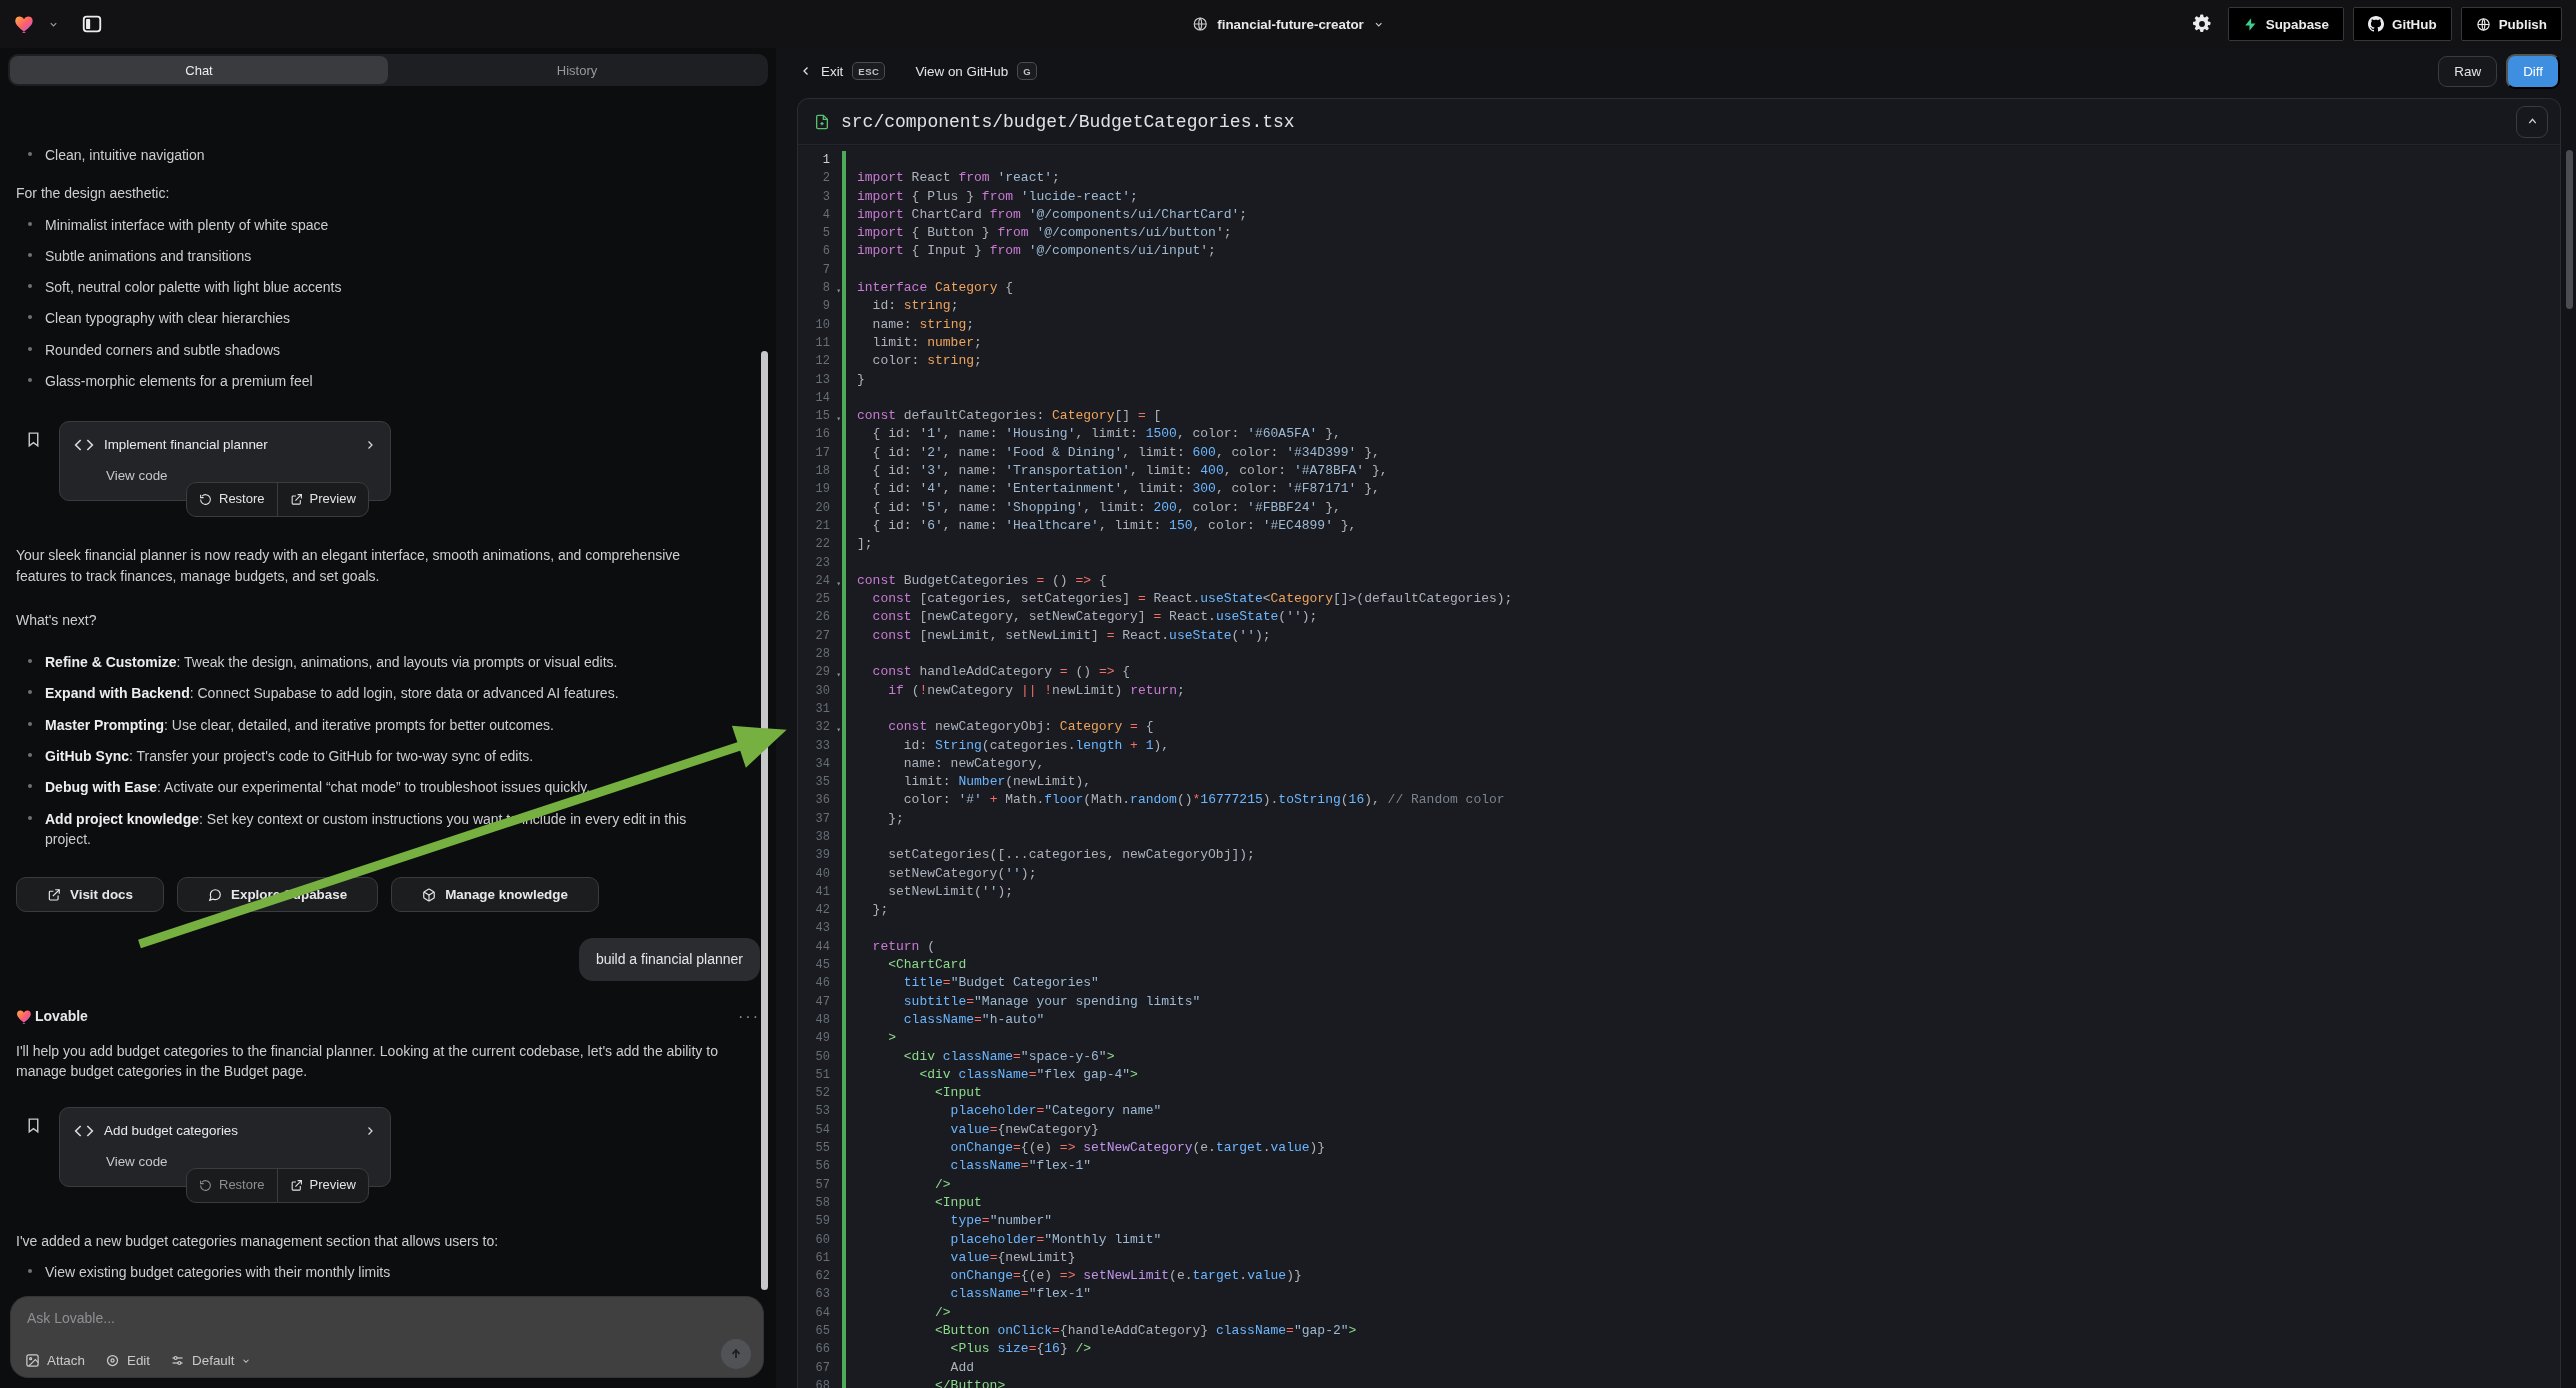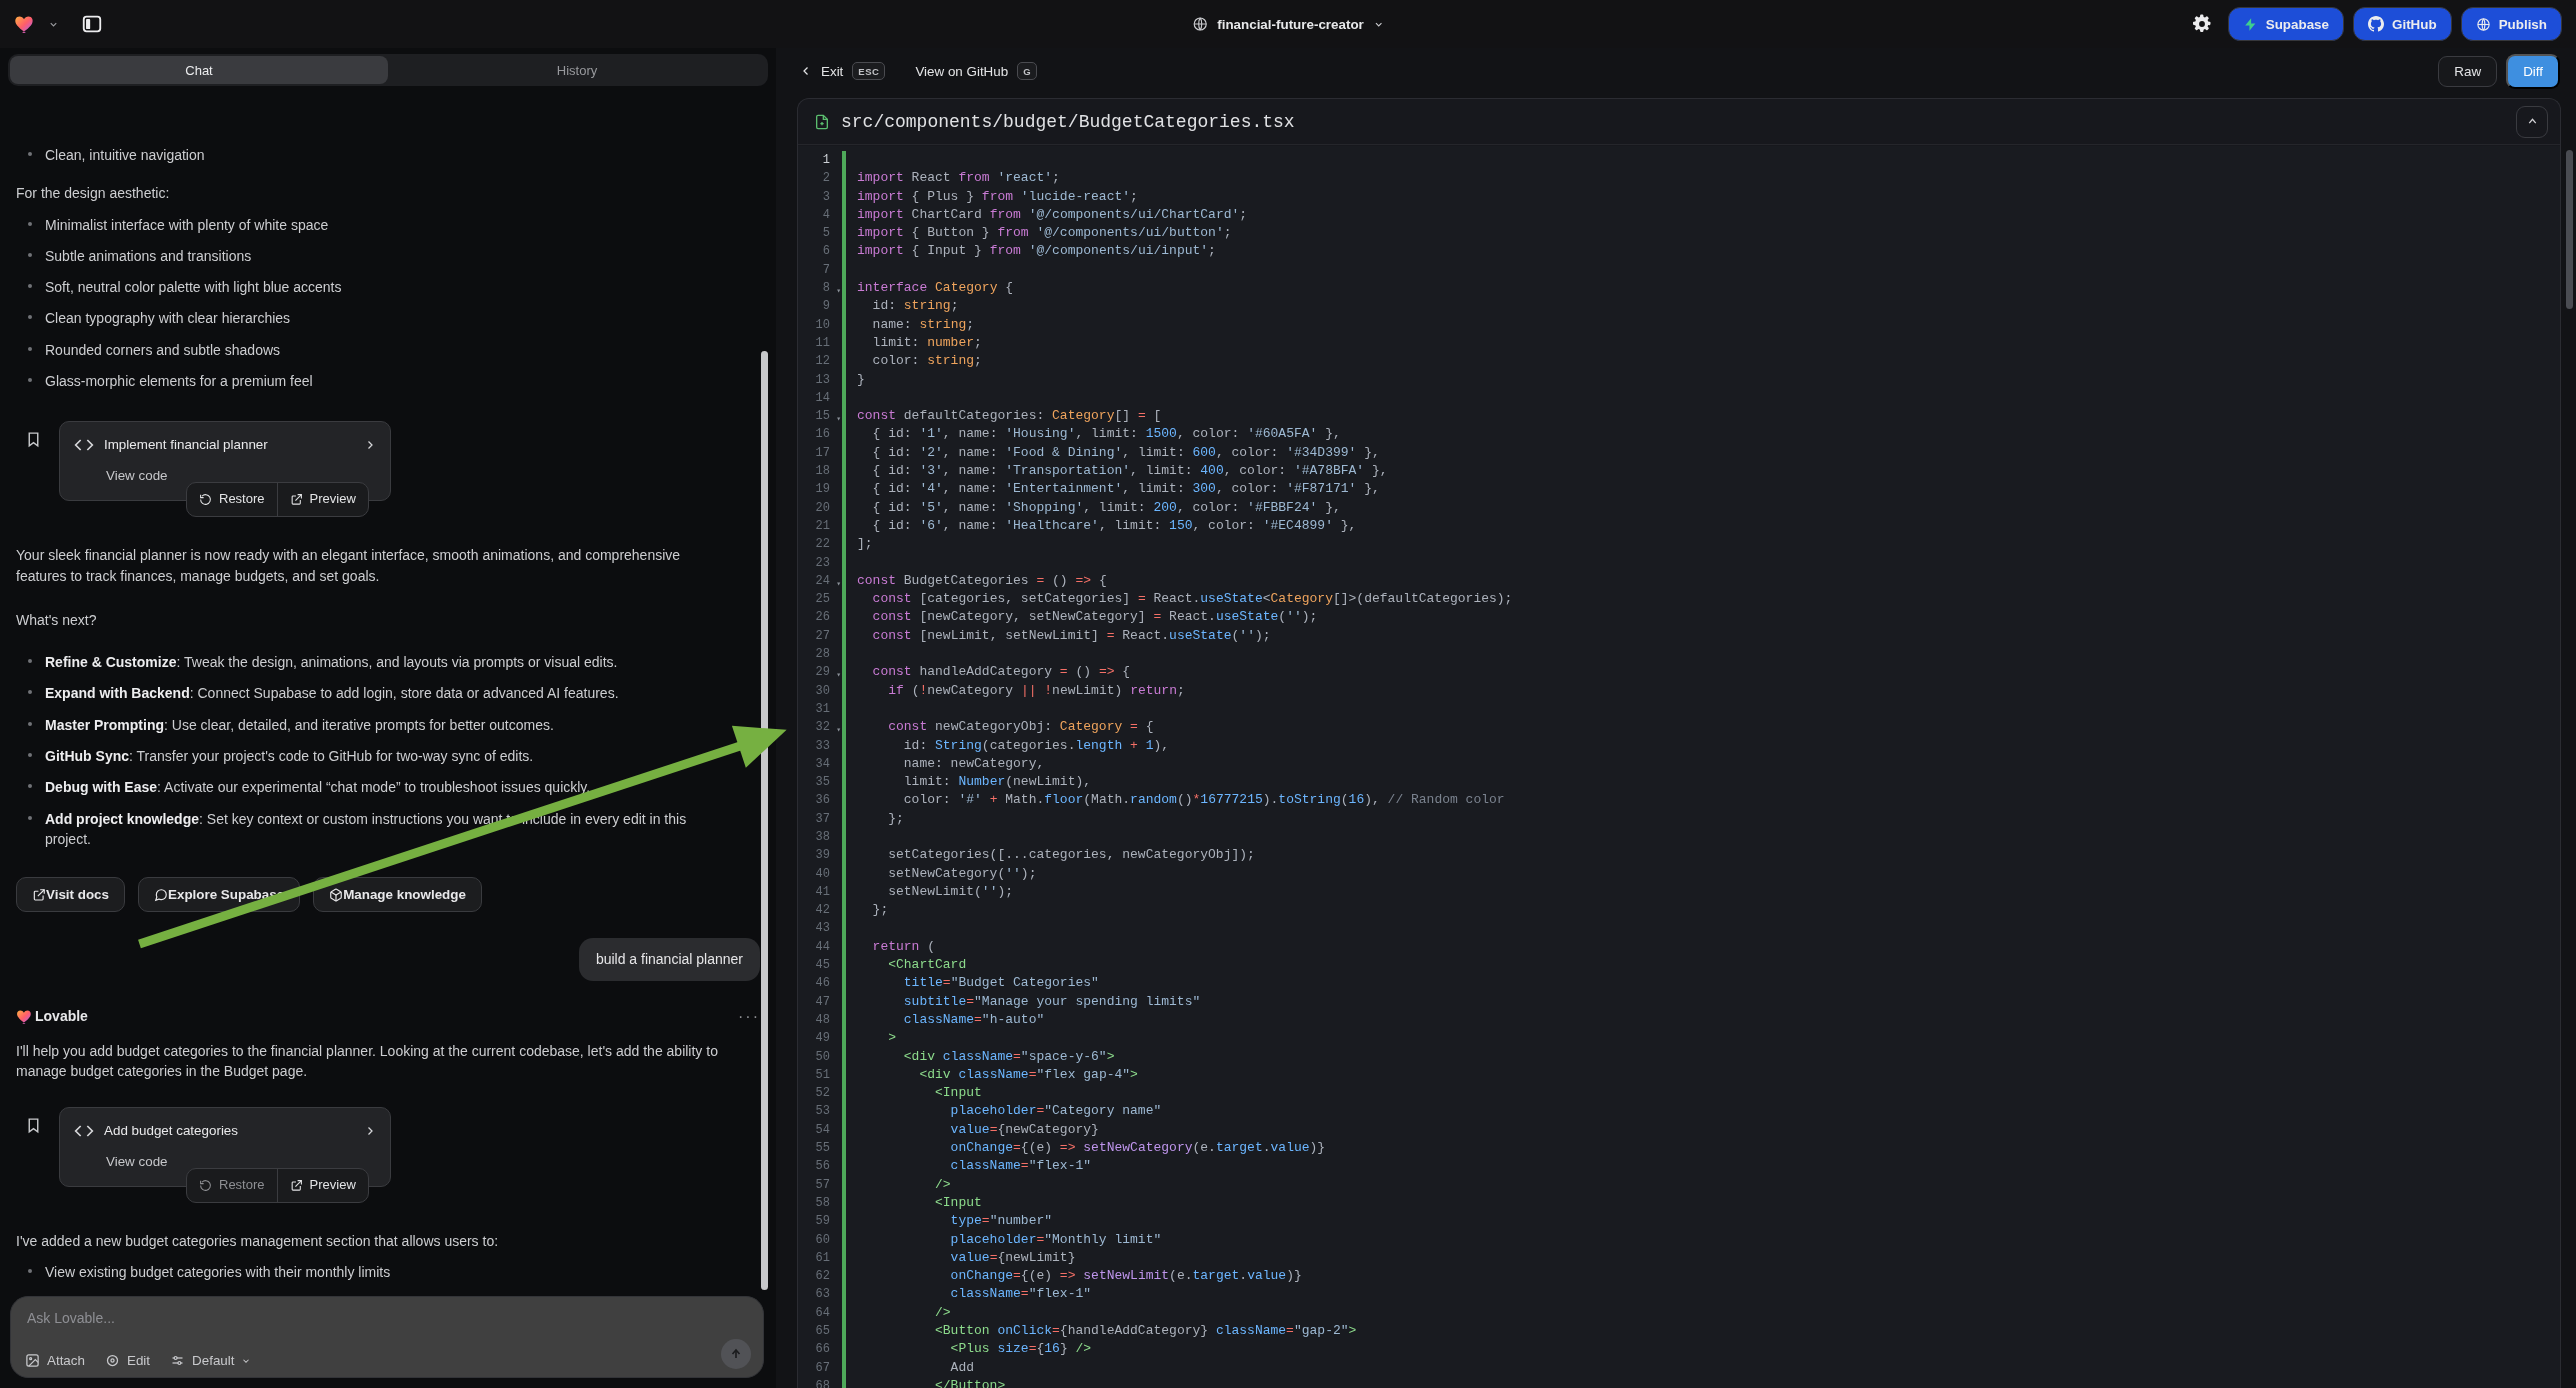--- a/index.html
+++ b/index.html
@@ -14,21 +14,21 @@
   .logo-heart { width:24px; height:24px; }
   .tb-chev { color:#9A9B9F; }
   .sidebar-toggle { width:30px; height:30px; border-radius:8px; display:flex; align-items:center;
     justify-content:center; margin-left:8px; cursor:pointer; }
   .tb-center { position:absolute; left:50%; top:0; height:48px; transform:translateX(-50%);
     display:flex; align-items:center; gap:9px; color:#E7E8EA; font-size:13.4px; font-weight:700; }
   .tb-right { margin-left:auto; display:flex; align-items:center; gap:9px; }
   .tb-iconbtn { width:34px; height:34px; display:flex; align-items:center; justify-content:center;
     color:#ECECEE; font-size:19px; cursor:pointer; }
   .tb-btn { height:34px; display:flex; align-items:center; gap:8px; padding:12px 14px;
-    background:#1d4ed8; border:1px solid #36373B; border-radius:12px; color:#ECECEE;
+    background:#000000; border:1px solid #36373B; border-radius:2px; color:#ECECEE;
     font-size:13.4px; font-weight:700; cursor:pointer; }
 
   
   .chat-panel { position:absolute; left:0; top:48px; width:776px; bottom:0; background:#0C0D0F; }
   .tabs { margin:6px 8px 0; height:32px; background:#1E1F22; border-radius:10px; padding:2px;
     display:flex; }
   .tab { flex:1; display:flex; align-items:center; justify-content:center; font-size:13px;
     color:#97989C; border-radius:8px; cursor:pointer; }
   .tab.active { background:#3A3B3F; color:#ECEDEF; }
 
@@ -52,21 +52,21 @@
   .vc-view { margin:11px 0 0 32px; color:#C6C7CA; font-size:13.4px; cursor:pointer; }
   .vc-pill { position:absolute; left:126px; bottom:-17px; display:flex; align-items:stretch;
     background:#1A1B1D; border:1px solid #3B3C40; border-radius:10px; overflow:hidden;
     font-size:13px; }
   .vc-pill .pbtn { display:flex; align-items:center; gap:7px; padding:7px 12px; color:#E3E4E6;
     cursor:pointer; }
   .vc-pill .pbtn + .pbtn { border-left:1px solid #3B3C40; }
   .vc-pill .pbtn.dim { color:#8E8F93; }
 
   .act-row { display:flex; gap:13px; }
-  .act-btn { display:inline-flex; align-items:center; padding:9px 15px; background:#1C1D1F;
+  .act-btn { display:inline-flex; align-items:center; gap:9px; padding:9px 30px; background:#1C1D1F;
     border:1px solid #3A3B3F; border-radius:10px; color:#E8E8EA; font-size:13.4px; font-weight:700;
     cursor:pointer; }
 
   .bubble { margin-left:auto; width:max-content; max-width:558px; background:#2B2C2F;
     border-radius:14px; padding:11px 17px; color:#E6E6E8; font-size:14px; }
 
   .lov-row { display:flex; align-items:center; gap:0; }
   .lov-name { font-size:14px; font-weight:700; color:#E8E8EA; }
   .lov-menu { margin-left:auto; color:#8E8F93; font-size:16px; letter-spacing:2px; cursor:pointer; }
 

